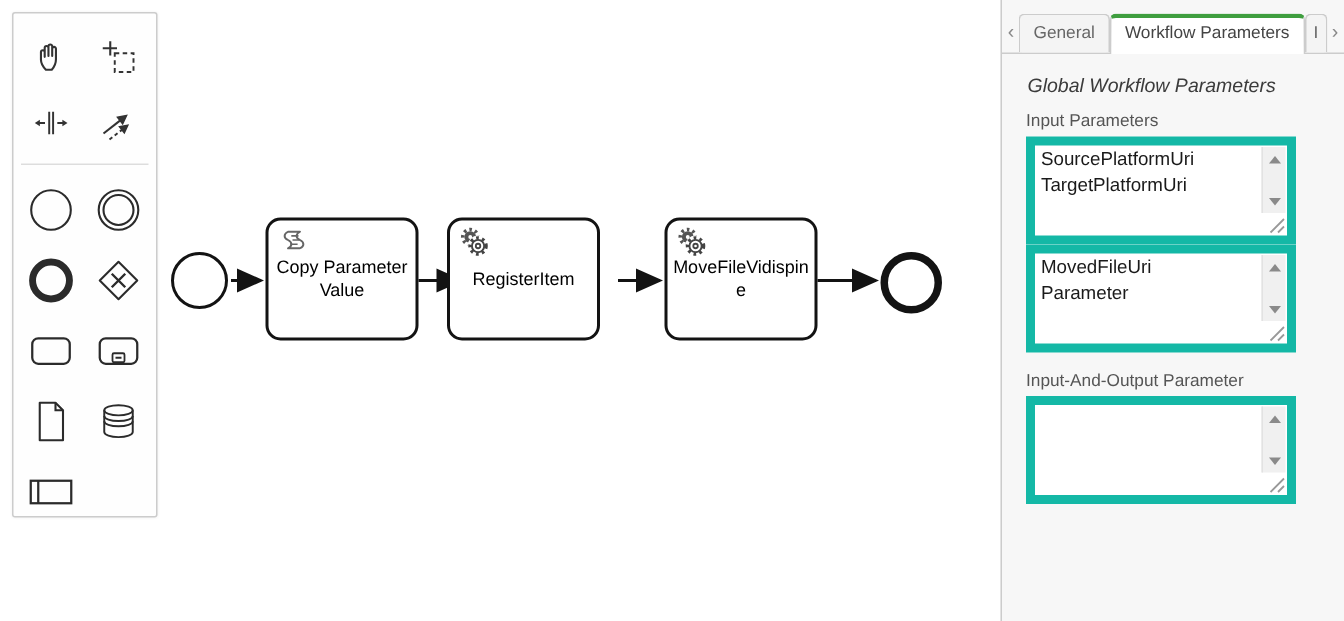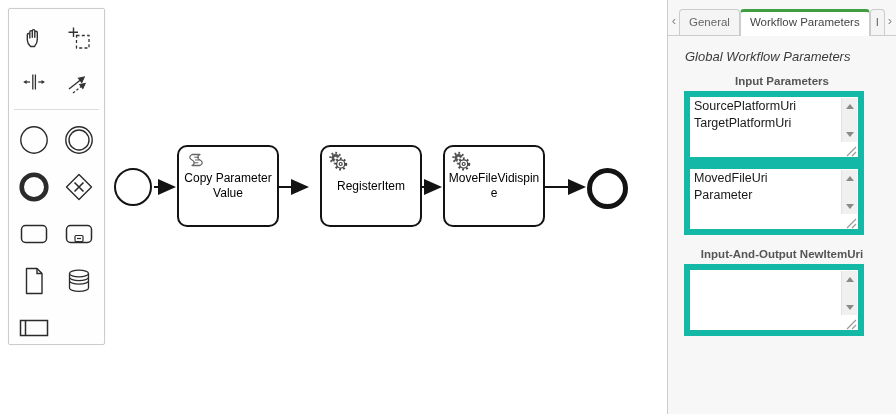--- a/index.html
+++ b/index.html
@@ -18,42 +18,42 @@
   .pal-entry svg { display:block; }
 
   
   .canvas { position:absolute; left:0; top:0; width:667px; height:394px; }
   .bpmn-event { position:absolute; border-radius:50%; background:#fff; }
   .bpmn-start { left:114px; top:168px; width:38px; height:38px; border:2px solid #131313; }
   .bpmn-end   { left:587px; top:168px; width:41px; height:41px; border:5px solid #131313; }
   .bpmn-task { position:absolute; top:145px; width:102px; height:82px; background:#fff;
                border:2px solid #131313; border-radius:10px; display:flex;
                align-items:center; justify-content:center; }
-  .task-1 { left:177px; } .task-2 { left:320px; } .task-3 { left:443px; }
+  .task-1 { left:177px; } .task-2 { left:298px; } .task-3 { left:443px; }
   .task-label { width:94px; text-align:center; font-size:12px; line-height:15px;
                 color:#000; overflow-wrap:anywhere; }
   .task-icon { position:absolute; left:6px; top:4px; width:22px; height:22px; }
   .flows { position:absolute; left:0; top:0; width:667px; height:414px; }
 
   
   .props { position:absolute; left:667px; top:0; width:229px; height:414px;
            background:#f7f7f7; border-left:1px solid #ccc; }
   .tabbar { display:flex; align-items:flex-end; height:36px; padding:0 1px;
             border-bottom:1px solid #ccc; }
   .tabscroll { width:11px; font-size:13px; color:#888; text-align:center;
                padding-bottom:7px; cursor:pointer; user-select:none; }
   .tab { border:1px solid #ccc; border-bottom:none; border-radius:4px 4px 0 0;
          padding:6px 9px 7px 9px; font-size:11.5px; color:#666; background:#f4f4f4;
          white-space:nowrap; cursor:pointer; }
   .tab.active { background:#fff; border-top:3px solid #3f9e3f; color:#444;
                 padding-top:4px; margin-bottom:-1px; padding-bottom:8px; }
   .tab.partial { width:16px; overflow:hidden; padding-left:5px; padding-right:2px; }
   .props-heading { font-size:13px; font-weight:normal; font-style:italic; color:#3b3b3b;
                    margin:13px 16px 2px 17px; }
-  .sec-label { font-size:11.5px; font-weight:bold; color:#555; margin:13px 16px 4px 16px;text-align:center; }
+  .sec-label { font-size:11.5px; font-weight:normal; color:#555; margin:13px 16px 4px 16px; }
   .sec-label.first { margin-top:11px; }
   .parambox { position:relative; margin:0 32px 0 16px; height:72px;
               background:#fff; border:6px solid #14b8a6; }
   .paramtext { position:absolute; left:4px; top:1px; right:20px; bottom:2px;
                font-size:12.5px; line-height:17px; color:#1a1a1a;
                white-space:pre-line; overflow:hidden; }
   .vscroll { position:absolute; top:1px; right:1px; width:16px; height:calc(100% - 16px);
              background:#f0f0f0; border-left:1px solid #e2e2e2; }
   .sb-btn { position:absolute; left:0; width:100%; height:14px; display:flex;
             align-items:center; justify-content:center; cursor:pointer; }
@@ -269,21 +269,21 @@
             <div class="tri-down"></div>
           </div>
       </div>
       <div class="grip">
         <svg width="13" height="13" viewBox="0 0 13 13">
             <path d="M3,12 L12,3 M8,12 L12,8" stroke="#999" stroke-width="1.2"></path>
           </svg>
       </div>
     </div>
 
-    <div class="sec-label">Input-And-Output NewItemUri</div>
+    <div class="sec-label">Input-And-Output Parameter</div>
     <div class="parambox">
       <div class="paramtext"></div>
       <div class="vscroll">
         <div class="sb-btn up">
             <div class="tri-up"></div>
           </div>
         <div class="sb-btn down">
             <div class="tri-down"></div>
           </div>
       </div>

